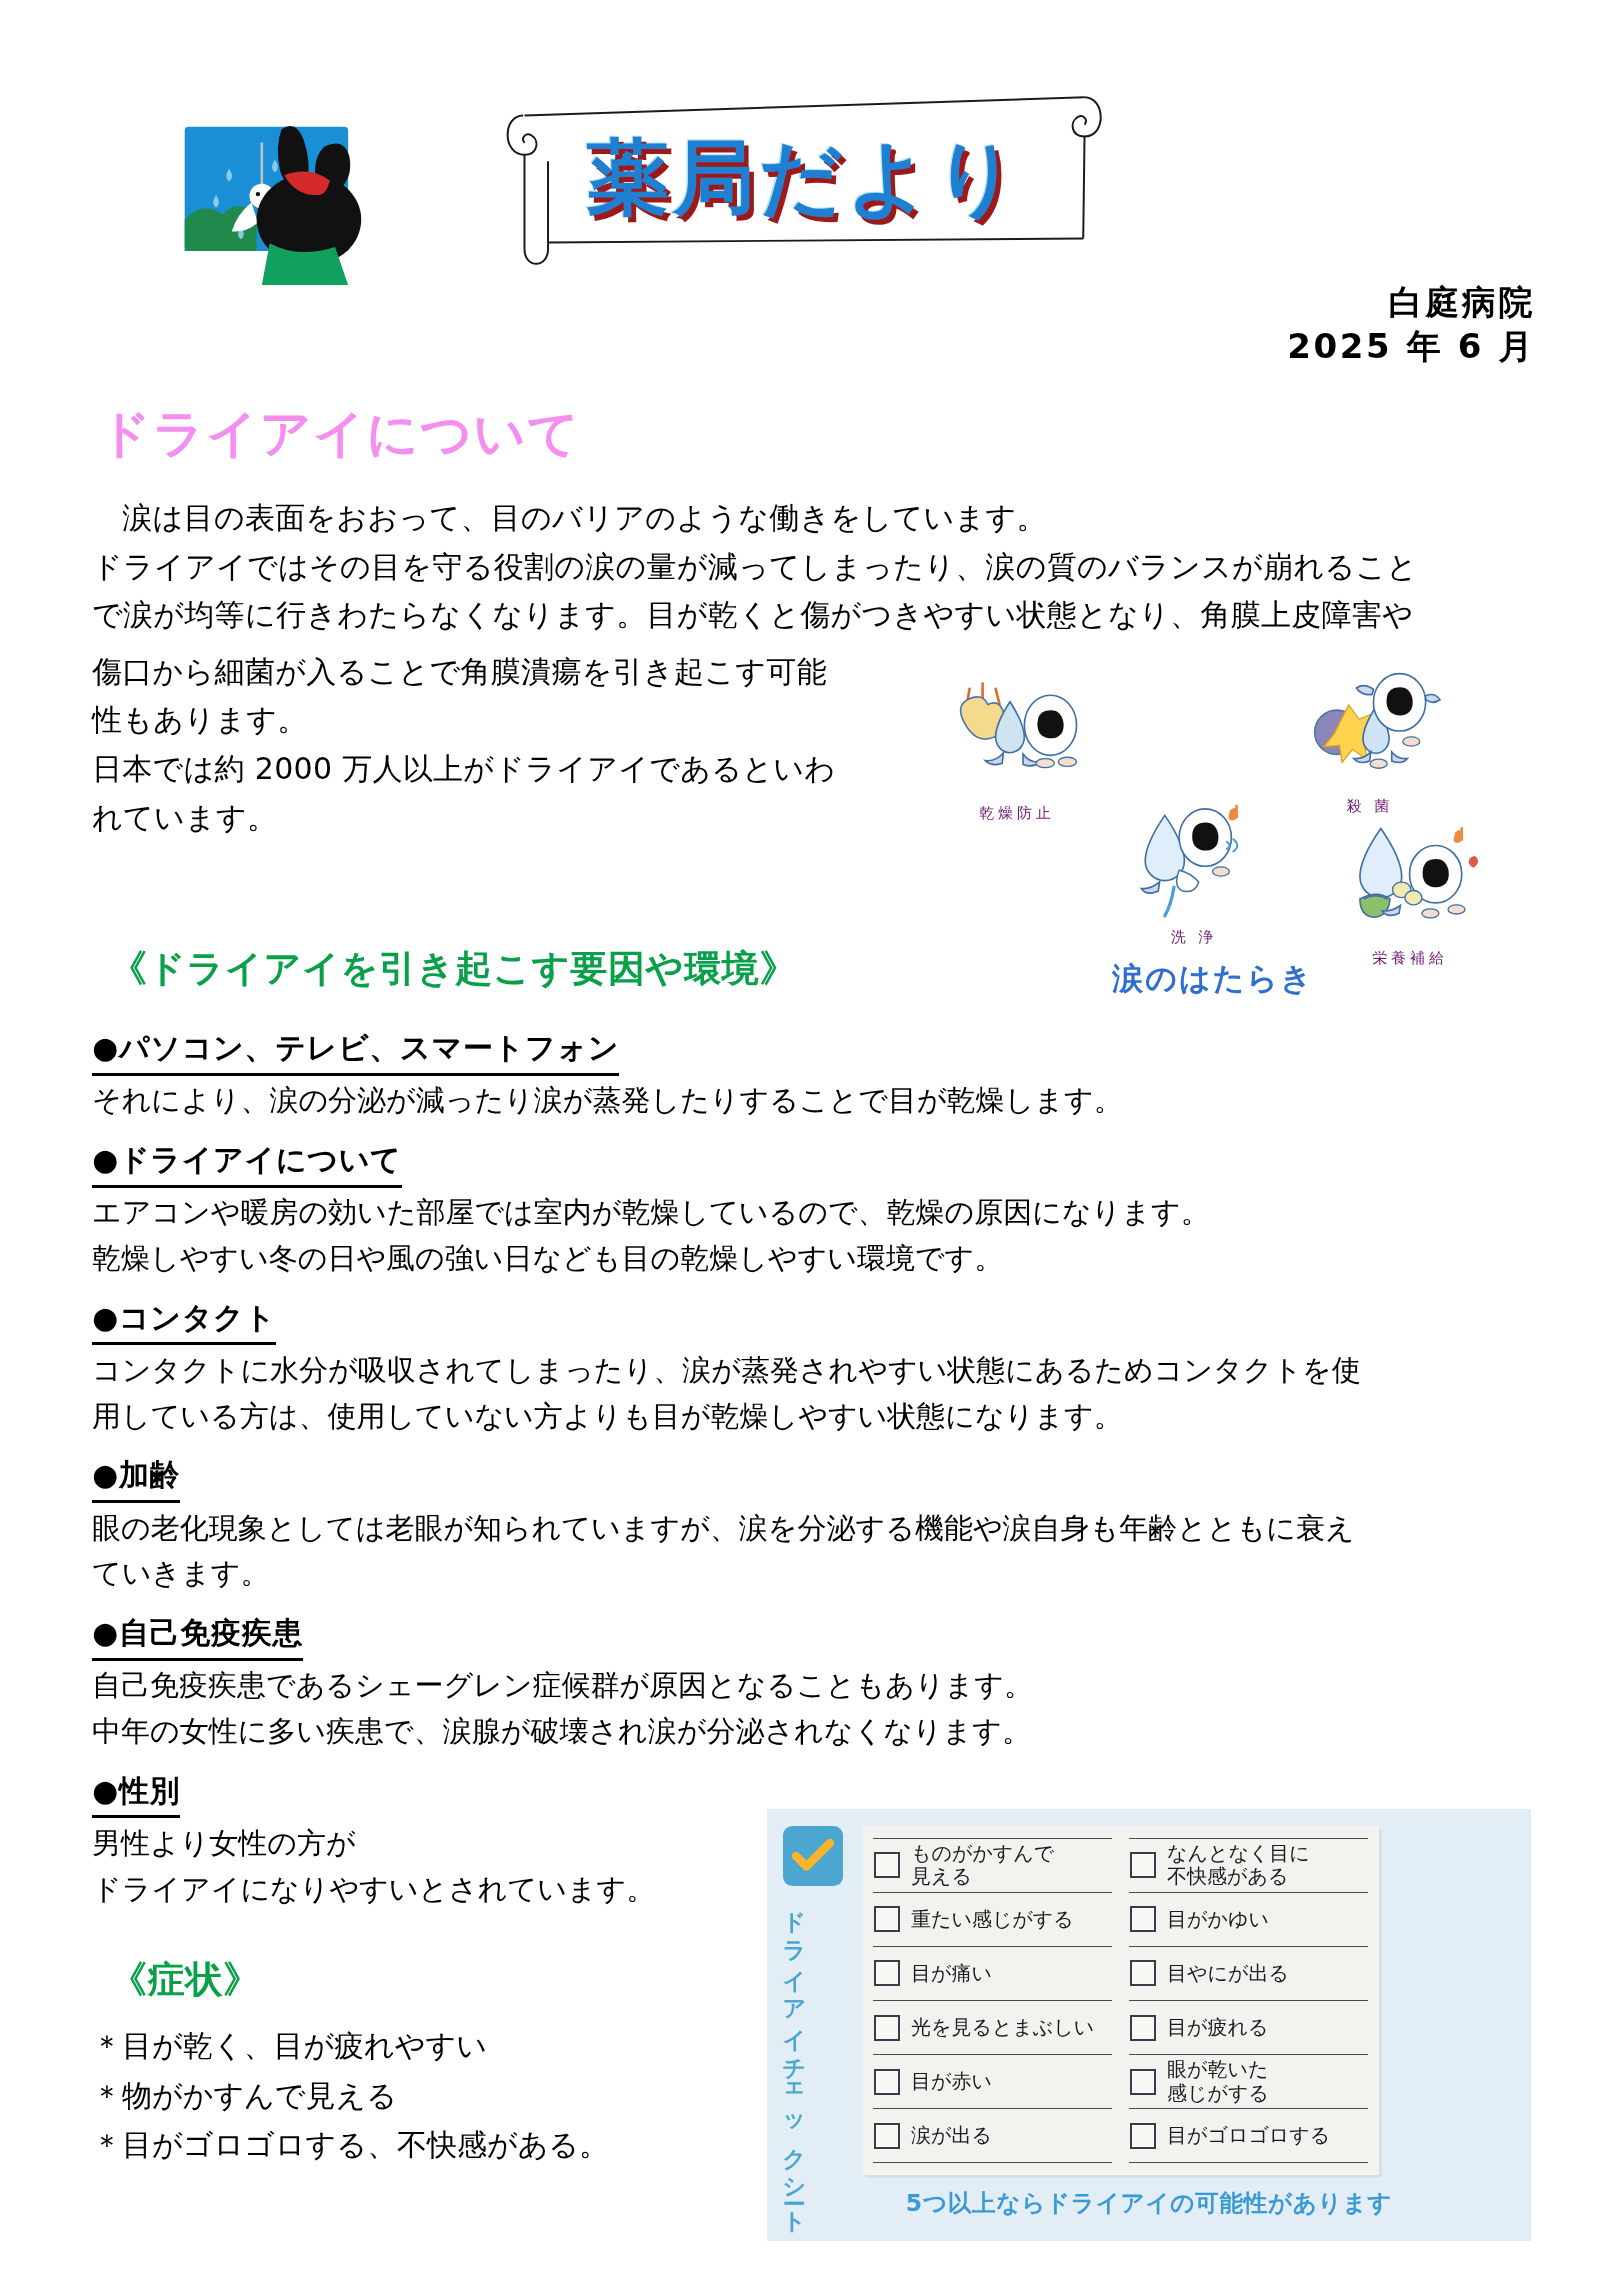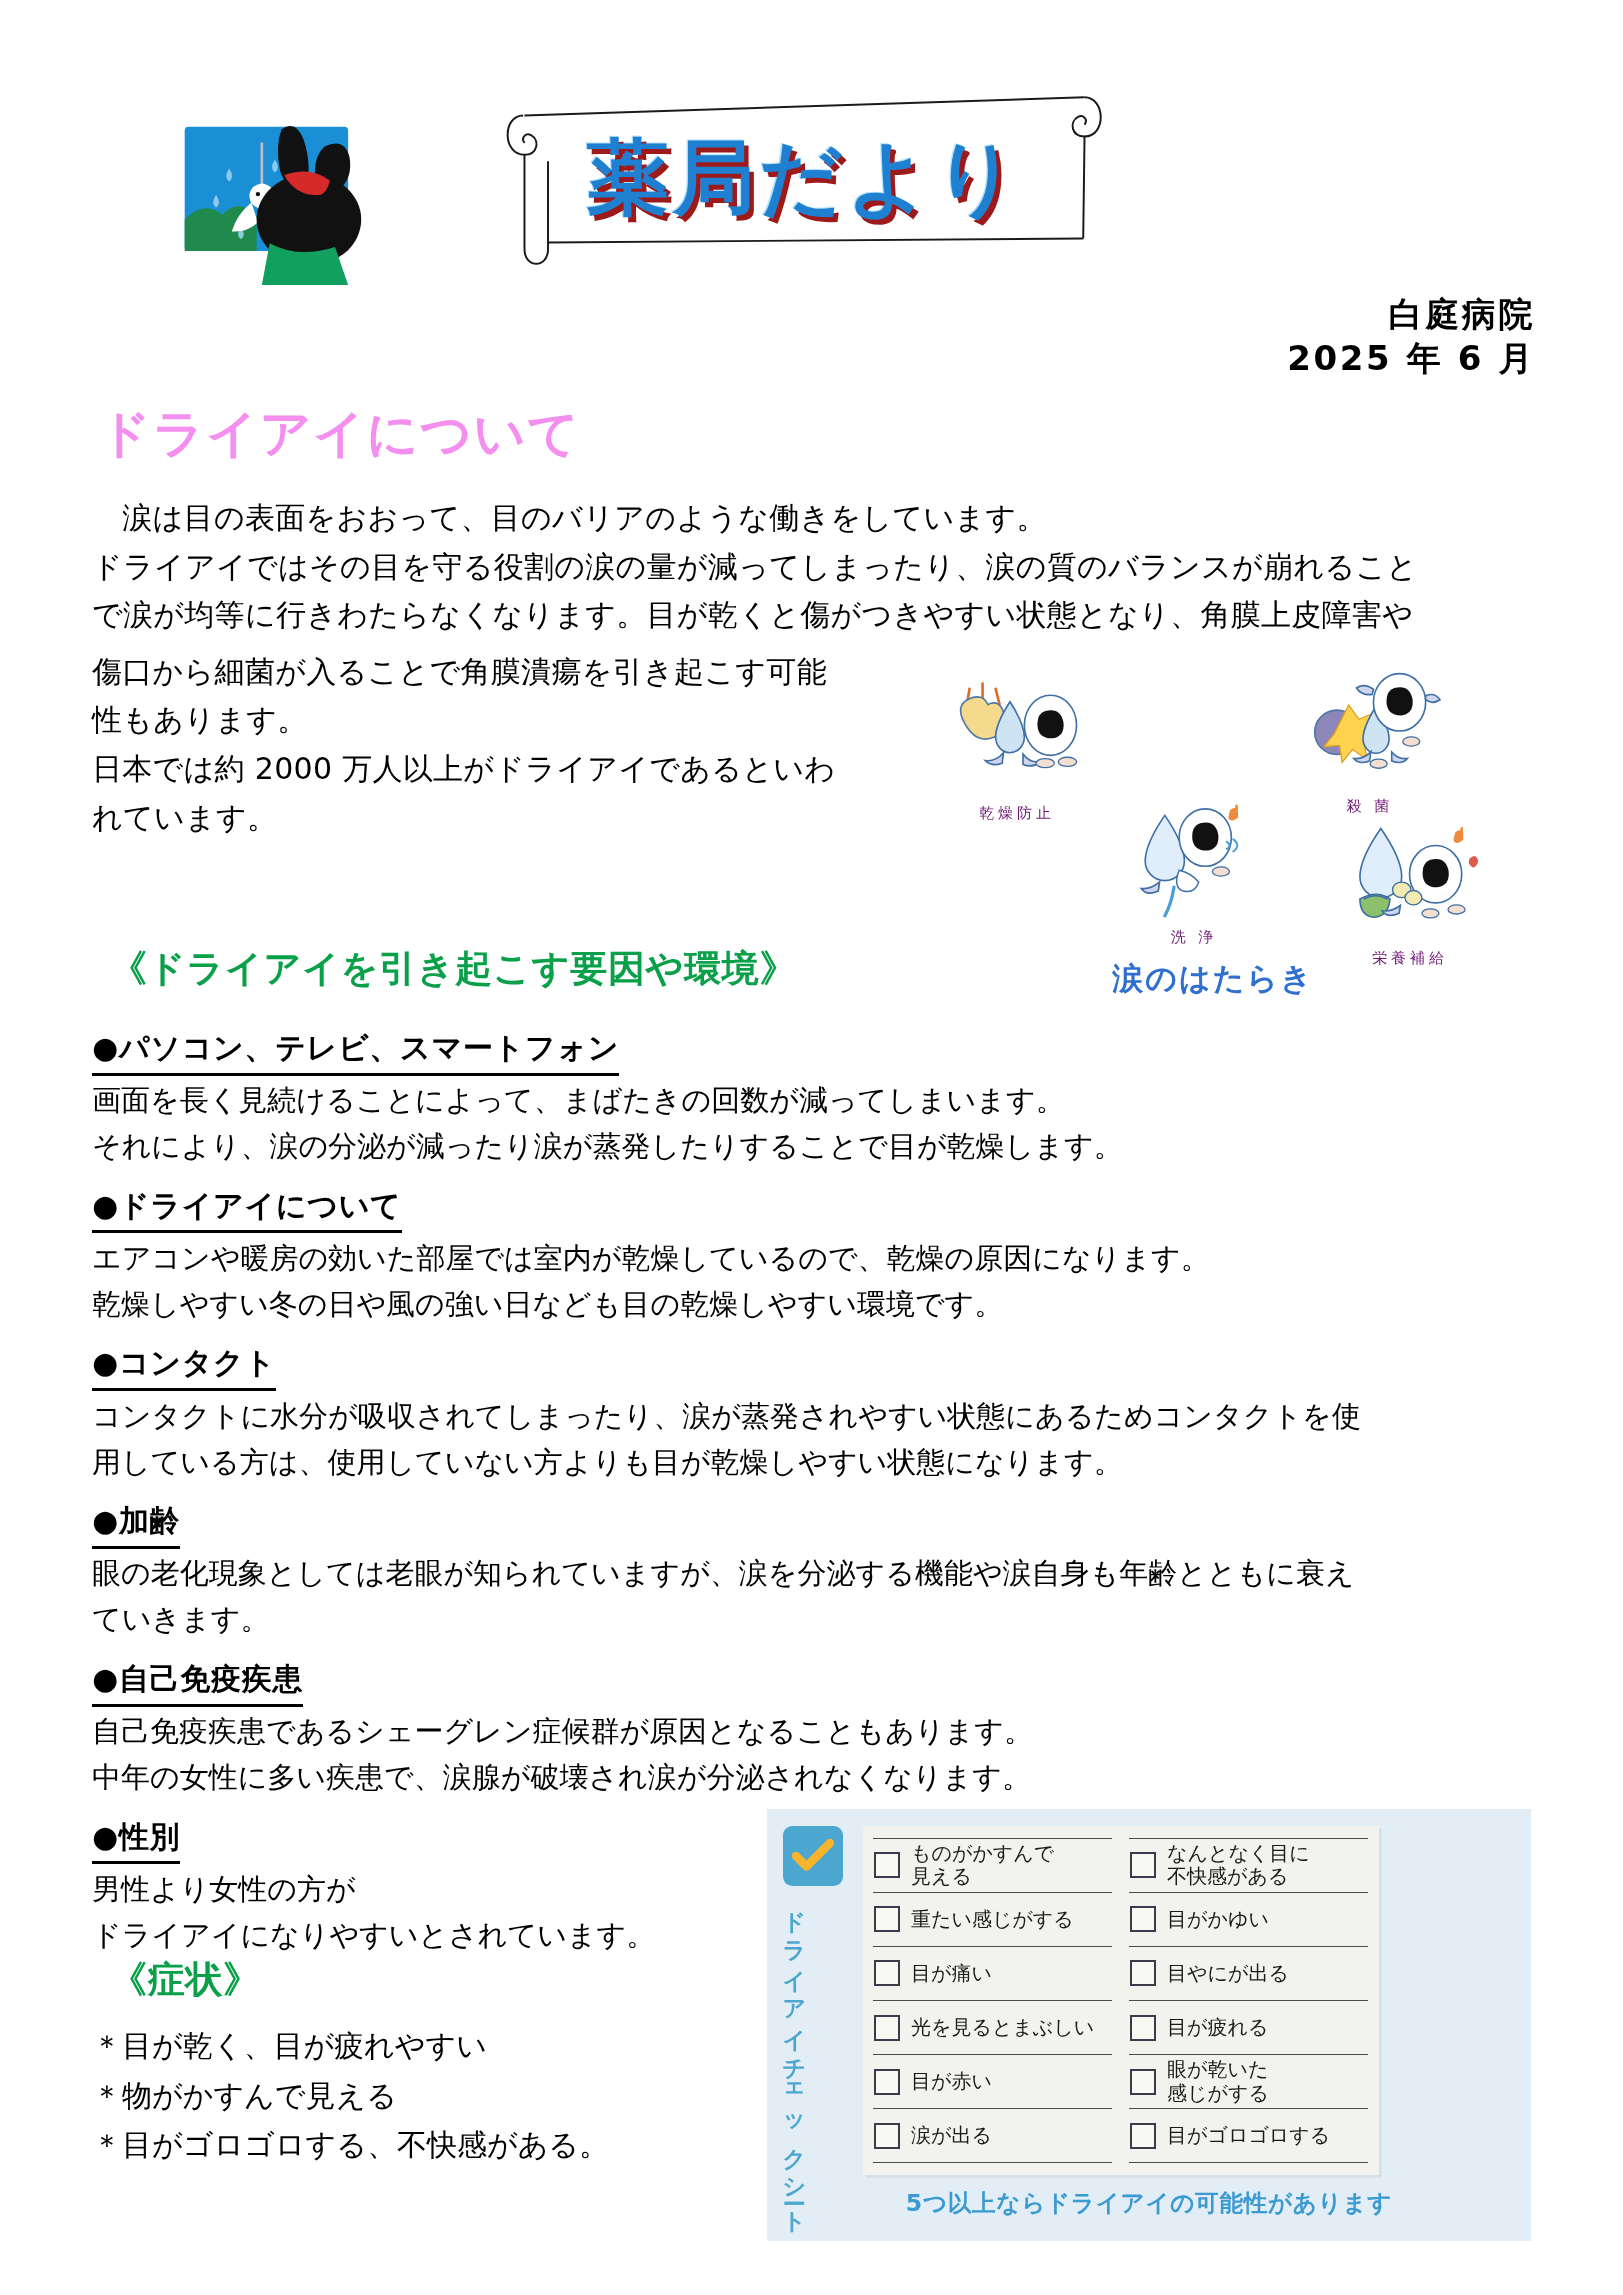--- a/index.html
+++ b/index.html
@@ -53,21 +53,21 @@
     font-weight: 700;
     letter-spacing: 3.9px;
     color: #1f7fd0;
     text-shadow: 4.6px 4.6px 0 #9e1a1a, -1.3px -1.3px 0 #aee0fb;
     white-space: nowrap;
   }
 
   .hospital-block {
     position: absolute;
     right: 88px;
-    top: 293px;
+    top: 281px;
     text-align: right;
     font-size: 34px;
     font-weight: 700;
     line-height: 1.28;
     letter-spacing: 2.6px;
   }
 
   
   .main-heading {
     position: absolute;
@@ -423,21 +423,20 @@
   <div class="tear-caption">涙のはたらき</div>
 </div>
 
 <div class="sec-heading" id="factors-heading">《ドライアイを引き起こす要因や環境》</div>
 
 <div class="factors">
 
   <div class="f-group">
     <div class="f-head">●パソコン、テレビ、スマートフォン</div>
     <div class="f-body">
-      <p>画面を長く見続けることによって、まばたきの回数が減ってしまいます。</p>
       <p>それにより、涙の分泌が減ったり涙が蒸発したりすることで目が乾燥します。</p>
     </div>
   </div>
 
   <div class="f-group">
     <div class="f-head">●ドライアイについて</div>
     <div class="f-body">
       <p>エアコンや暖房の効いた部屋では室内が乾燥しているので、乾燥の原因になります。</p>
       <p>乾燥しやすい冬の日や風の強い日なども目の乾燥しやすい環境です。</p>
     </div>

